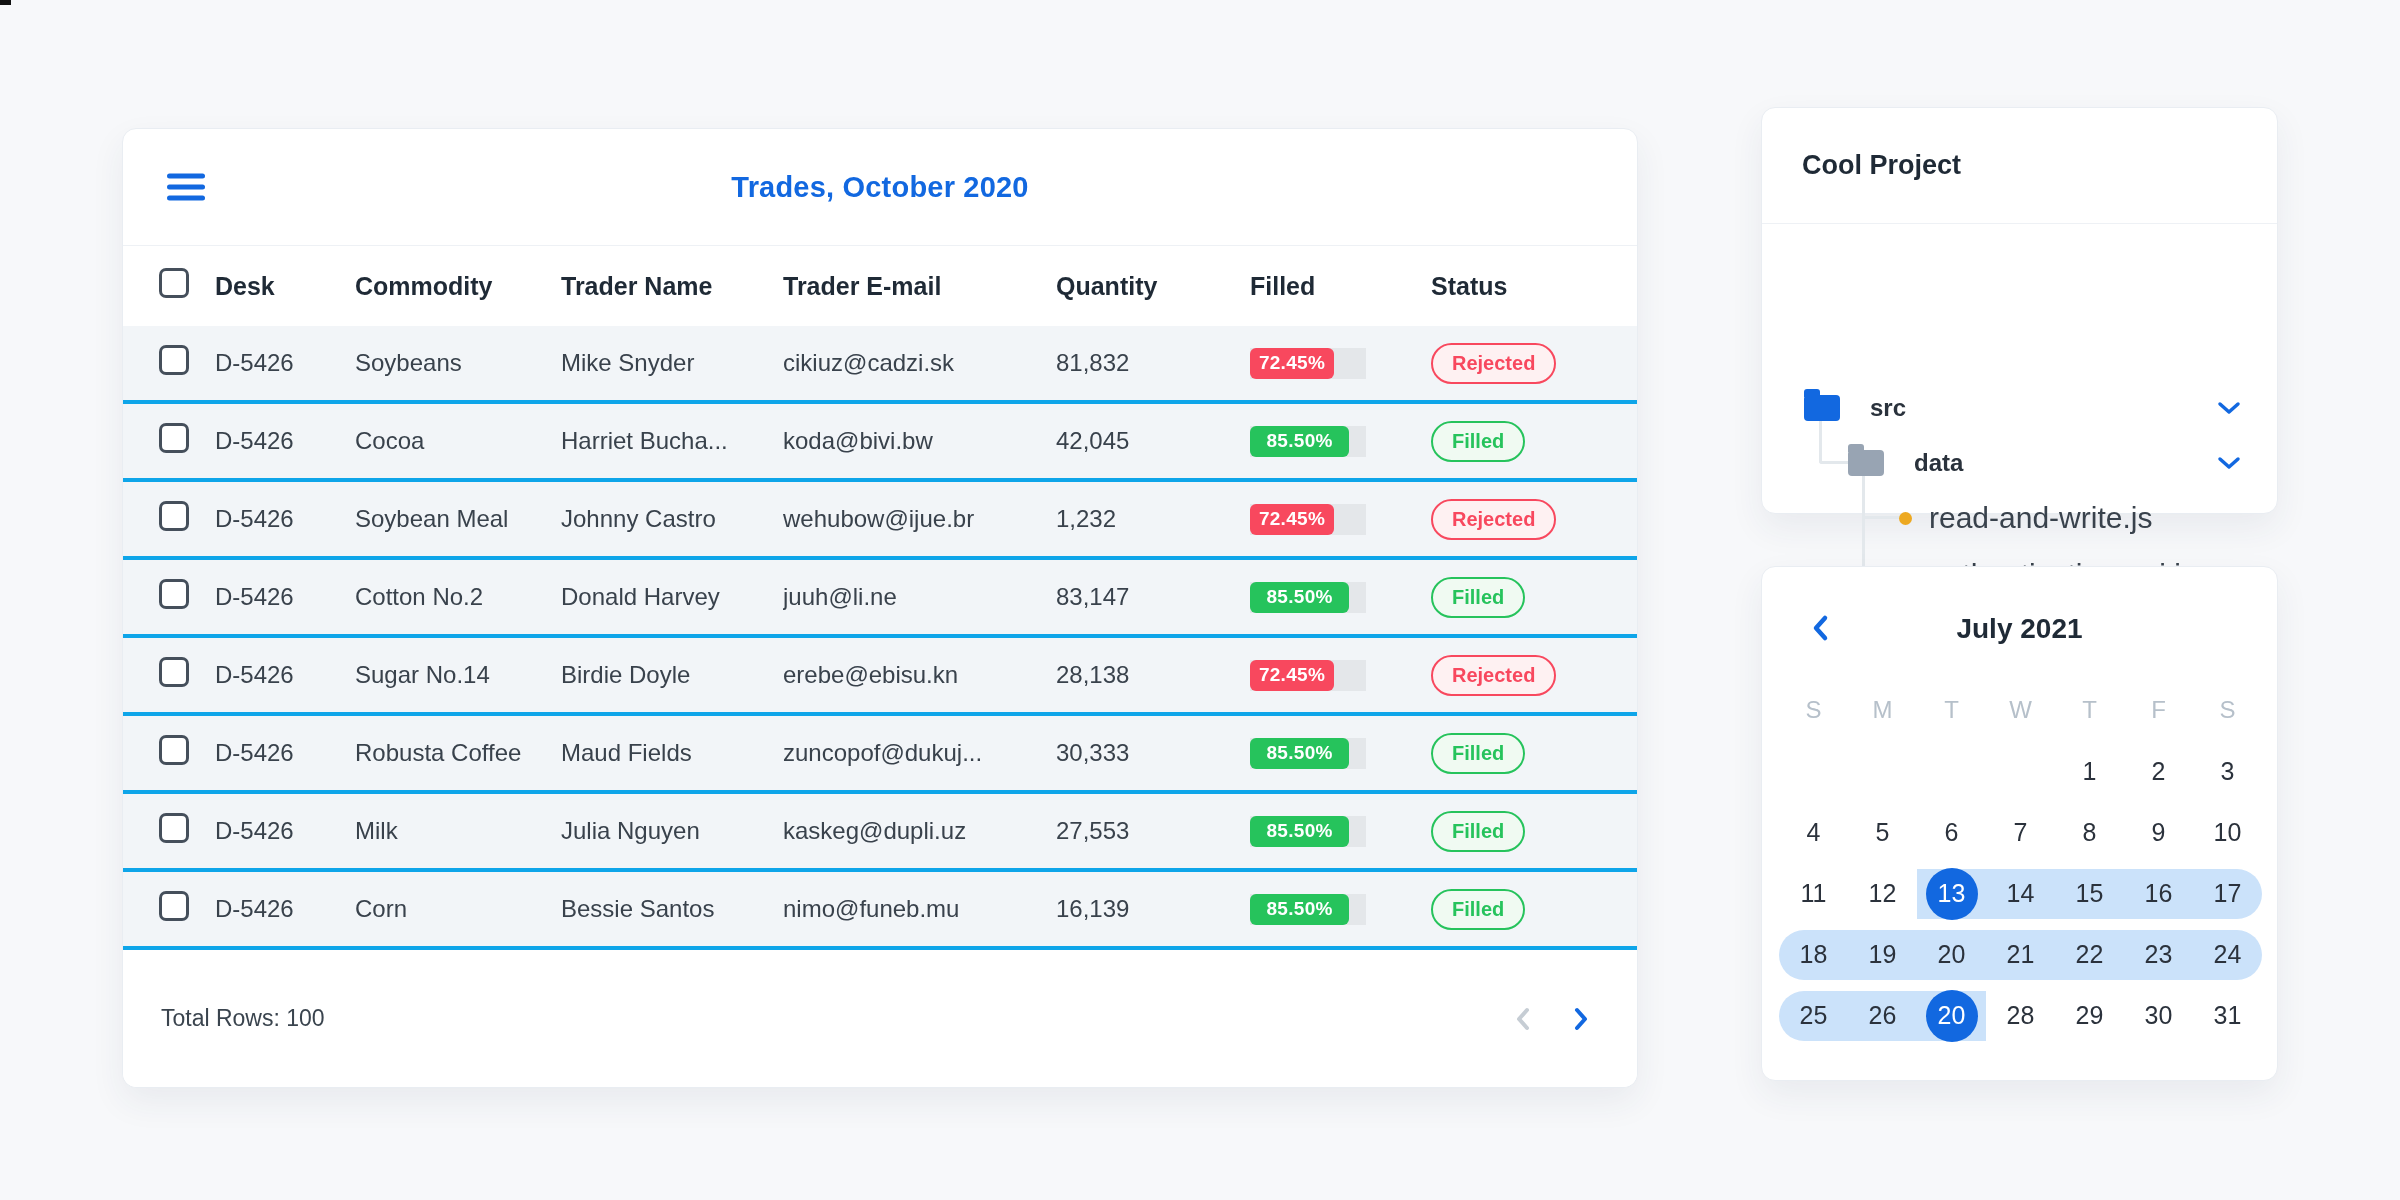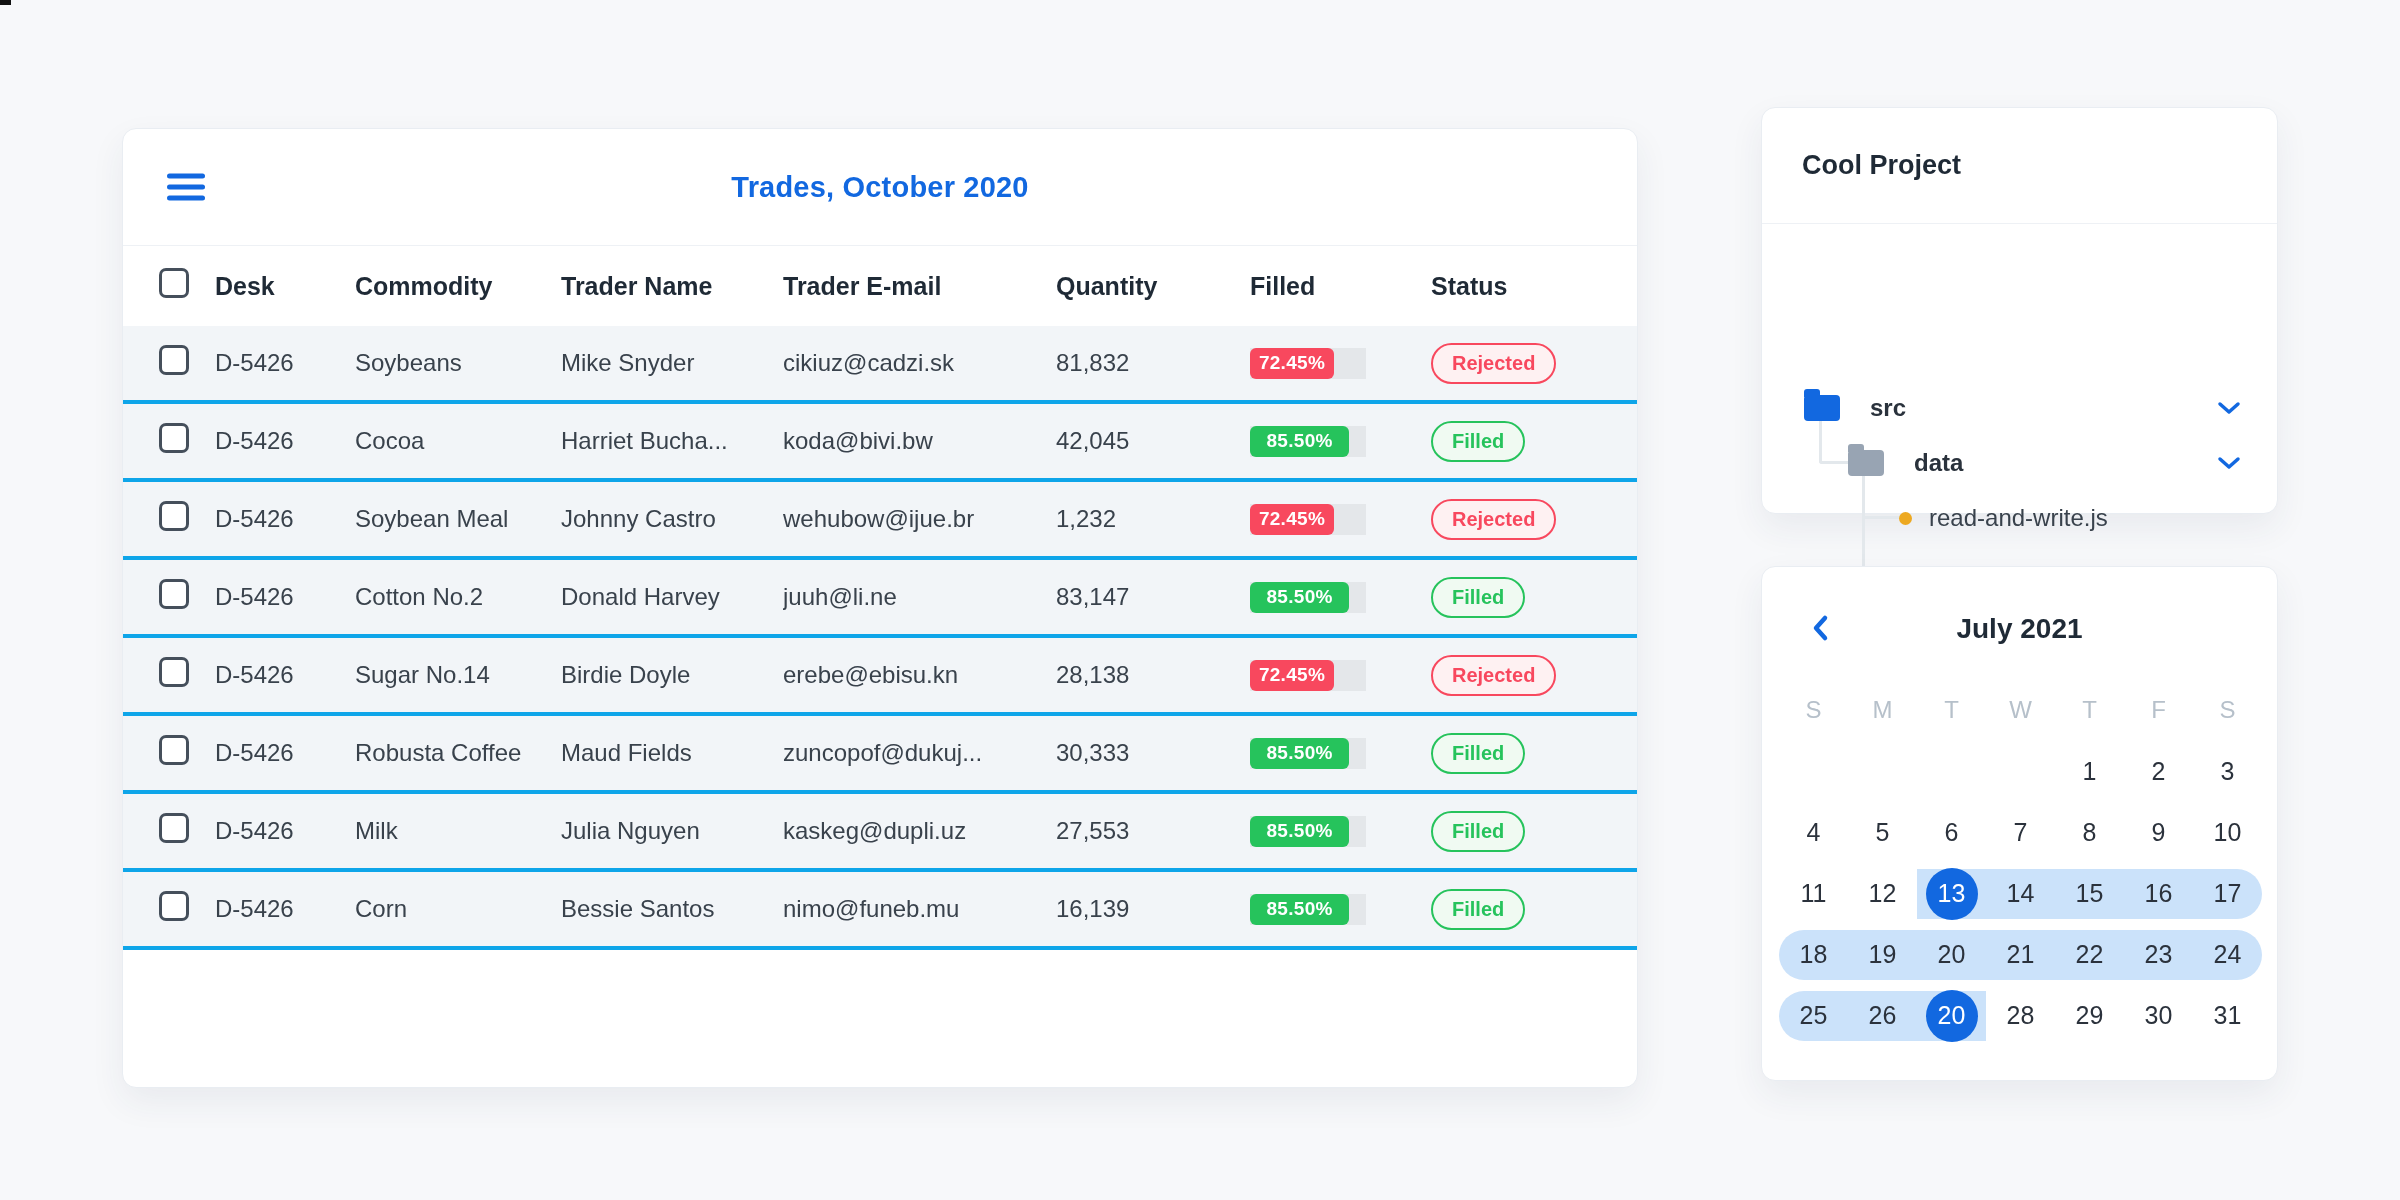--- a/index.html
+++ b/index.html
@@ -73,21 +73,21 @@
   .pager { display:flex; align-items:center; gap:34px; }
   .pager svg { display:block; cursor:pointer; }
 
   
   #project-card { left:1761px; top:107px; width:517px; height:407px; }
   .project-header { height:116px; display:flex; align-items:center; padding-left:40px; border-bottom:1px solid #eef1f5; }
   .project-title { font-size:27px; font-weight:700; color:#1f2a36; }
   .tree { position:relative; height:290px; }
   .tree-row { position:absolute; height:44px; display:flex; align-items:center; cursor:pointer; }
   .tree-label { font-size:24px; font-weight:700; color:#2a323c; }
-  .file-label { font-size:24px; font-weight:400; color:#39424c; }
+  .file-label { font-size:30px; font-weight:400; color:#39424c; }
 
   .folder { position:relative; width:36px; height:26px; border-radius:4px; margin-right:0; }
   .folder::before { content:""; position:absolute; left:0; top:-6px; width:16px; height:8px; border-radius:3px 3px 0 0; background:inherit; }
   .folder.blue { background:#1268e0; }
   .folder.gray { background:#98a4b3; }
 
   .dot { width:13px; height:13px; border-radius:50%; background:#eda921; }
 
   .connector { position:absolute; border-left:3px solid #e3e8ec; border-bottom:3px solid #e3e8ec; border-bottom-left-radius:3px; }
 
@@ -274,20 +274,31 @@
       <div class="bar">
         <div class="bar-fill green" style="width: 85.5%;">
               <span>85.50%</span>
             </div>
       </div>
     </div>
     <div class="cell"><span class="pill pill-green">Filled</span></div>
   </div>
 </div>
 
+  <div class="trades-footer">
+    <div class="total-rows">Total Rows: 100</div>
+    <div class="pager">
+      <svg width="24" height="30" viewBox="0 0 24 30">
+        <polyline points="16,6 8,15 16,24" fill="none" stroke="#c6cdd4" stroke-width="4" stroke-linecap="round" stroke-linejoin="round"></polyline>
+      </svg>
+      <svg width="24" height="30" viewBox="0 0 24 30">
+        <polyline points="8,6 16,15 8,24" fill="none" stroke="#1268e0" stroke-width="4" stroke-linecap="round" stroke-linejoin="round"></polyline>
+      </svg>
+    </div>
+  </div>
 </div>
 
 <div class="card" id="project-card">
   <div class="project-header">
     <div class="project-title">Cool Project</div>
   </div>
   <div class="tree">
     <div class="connector" style="left:57px; top:197px; width:30px; height:43px;"></div>
     <div class="connector" style="left:100px; top:251px; width:44px; height:44px;"></div>
     <div class="connector" style="left:100px; top:251px; width:44px; height:101px;"></div>

